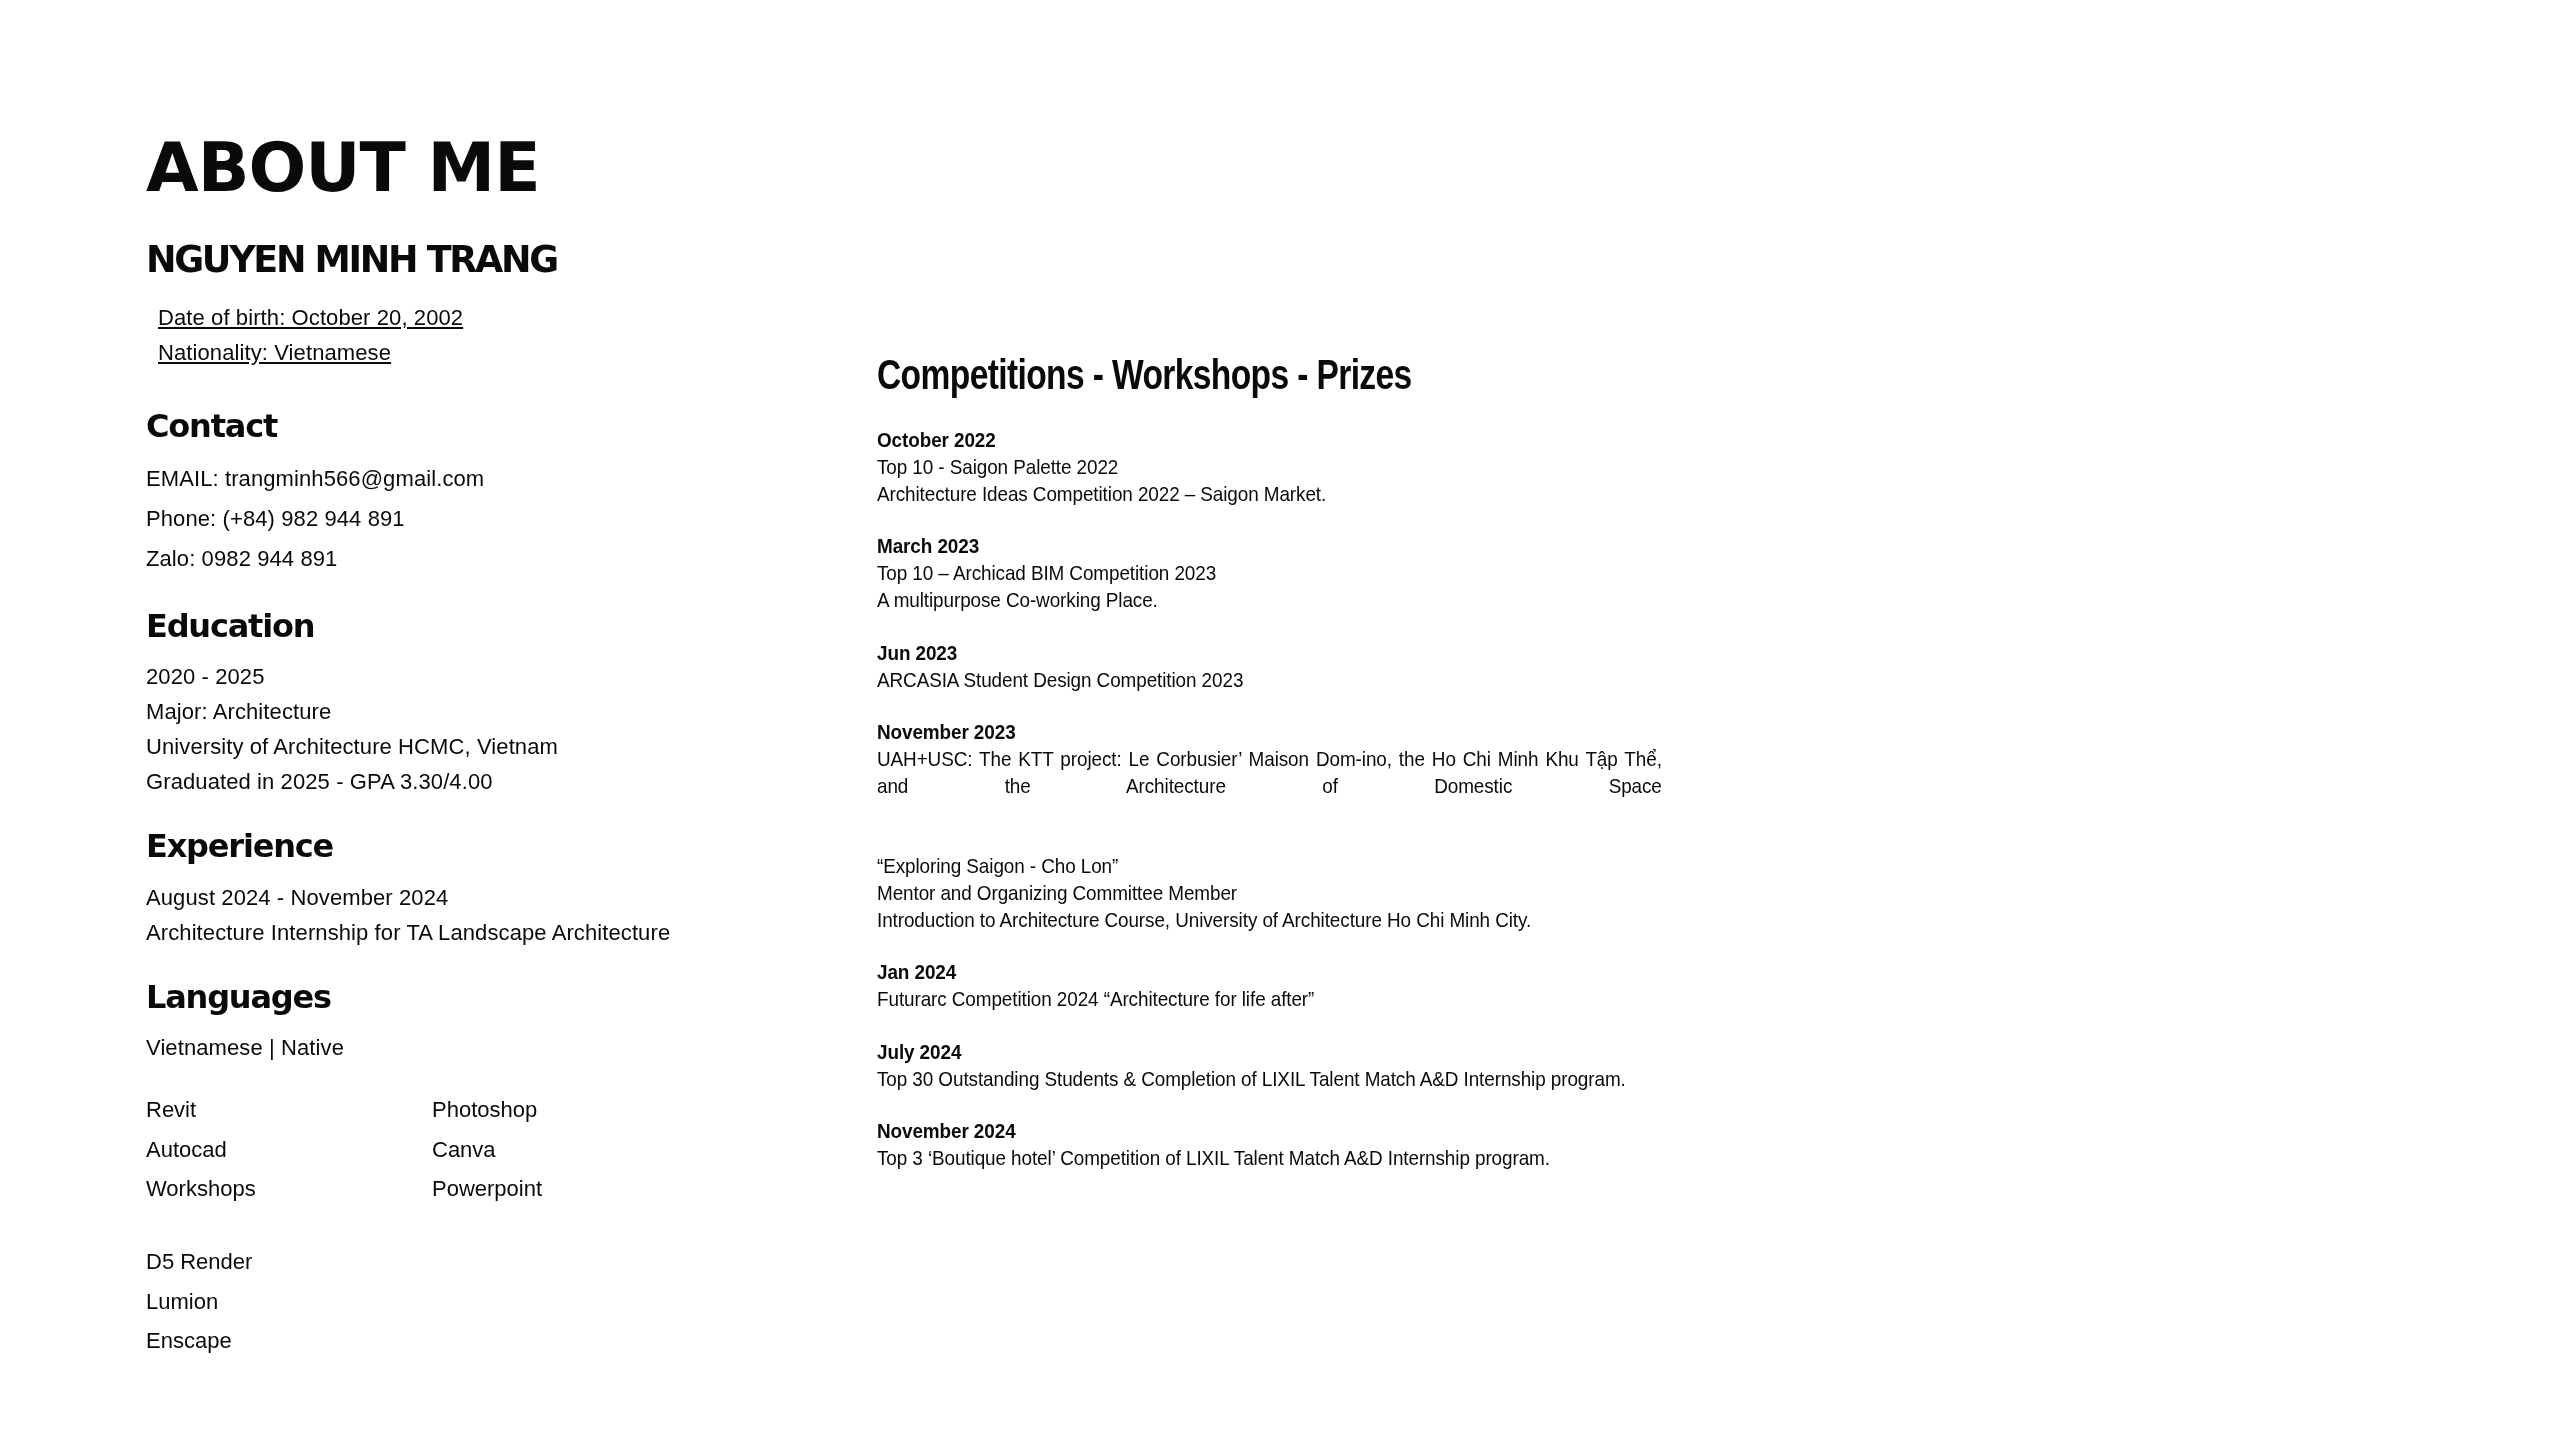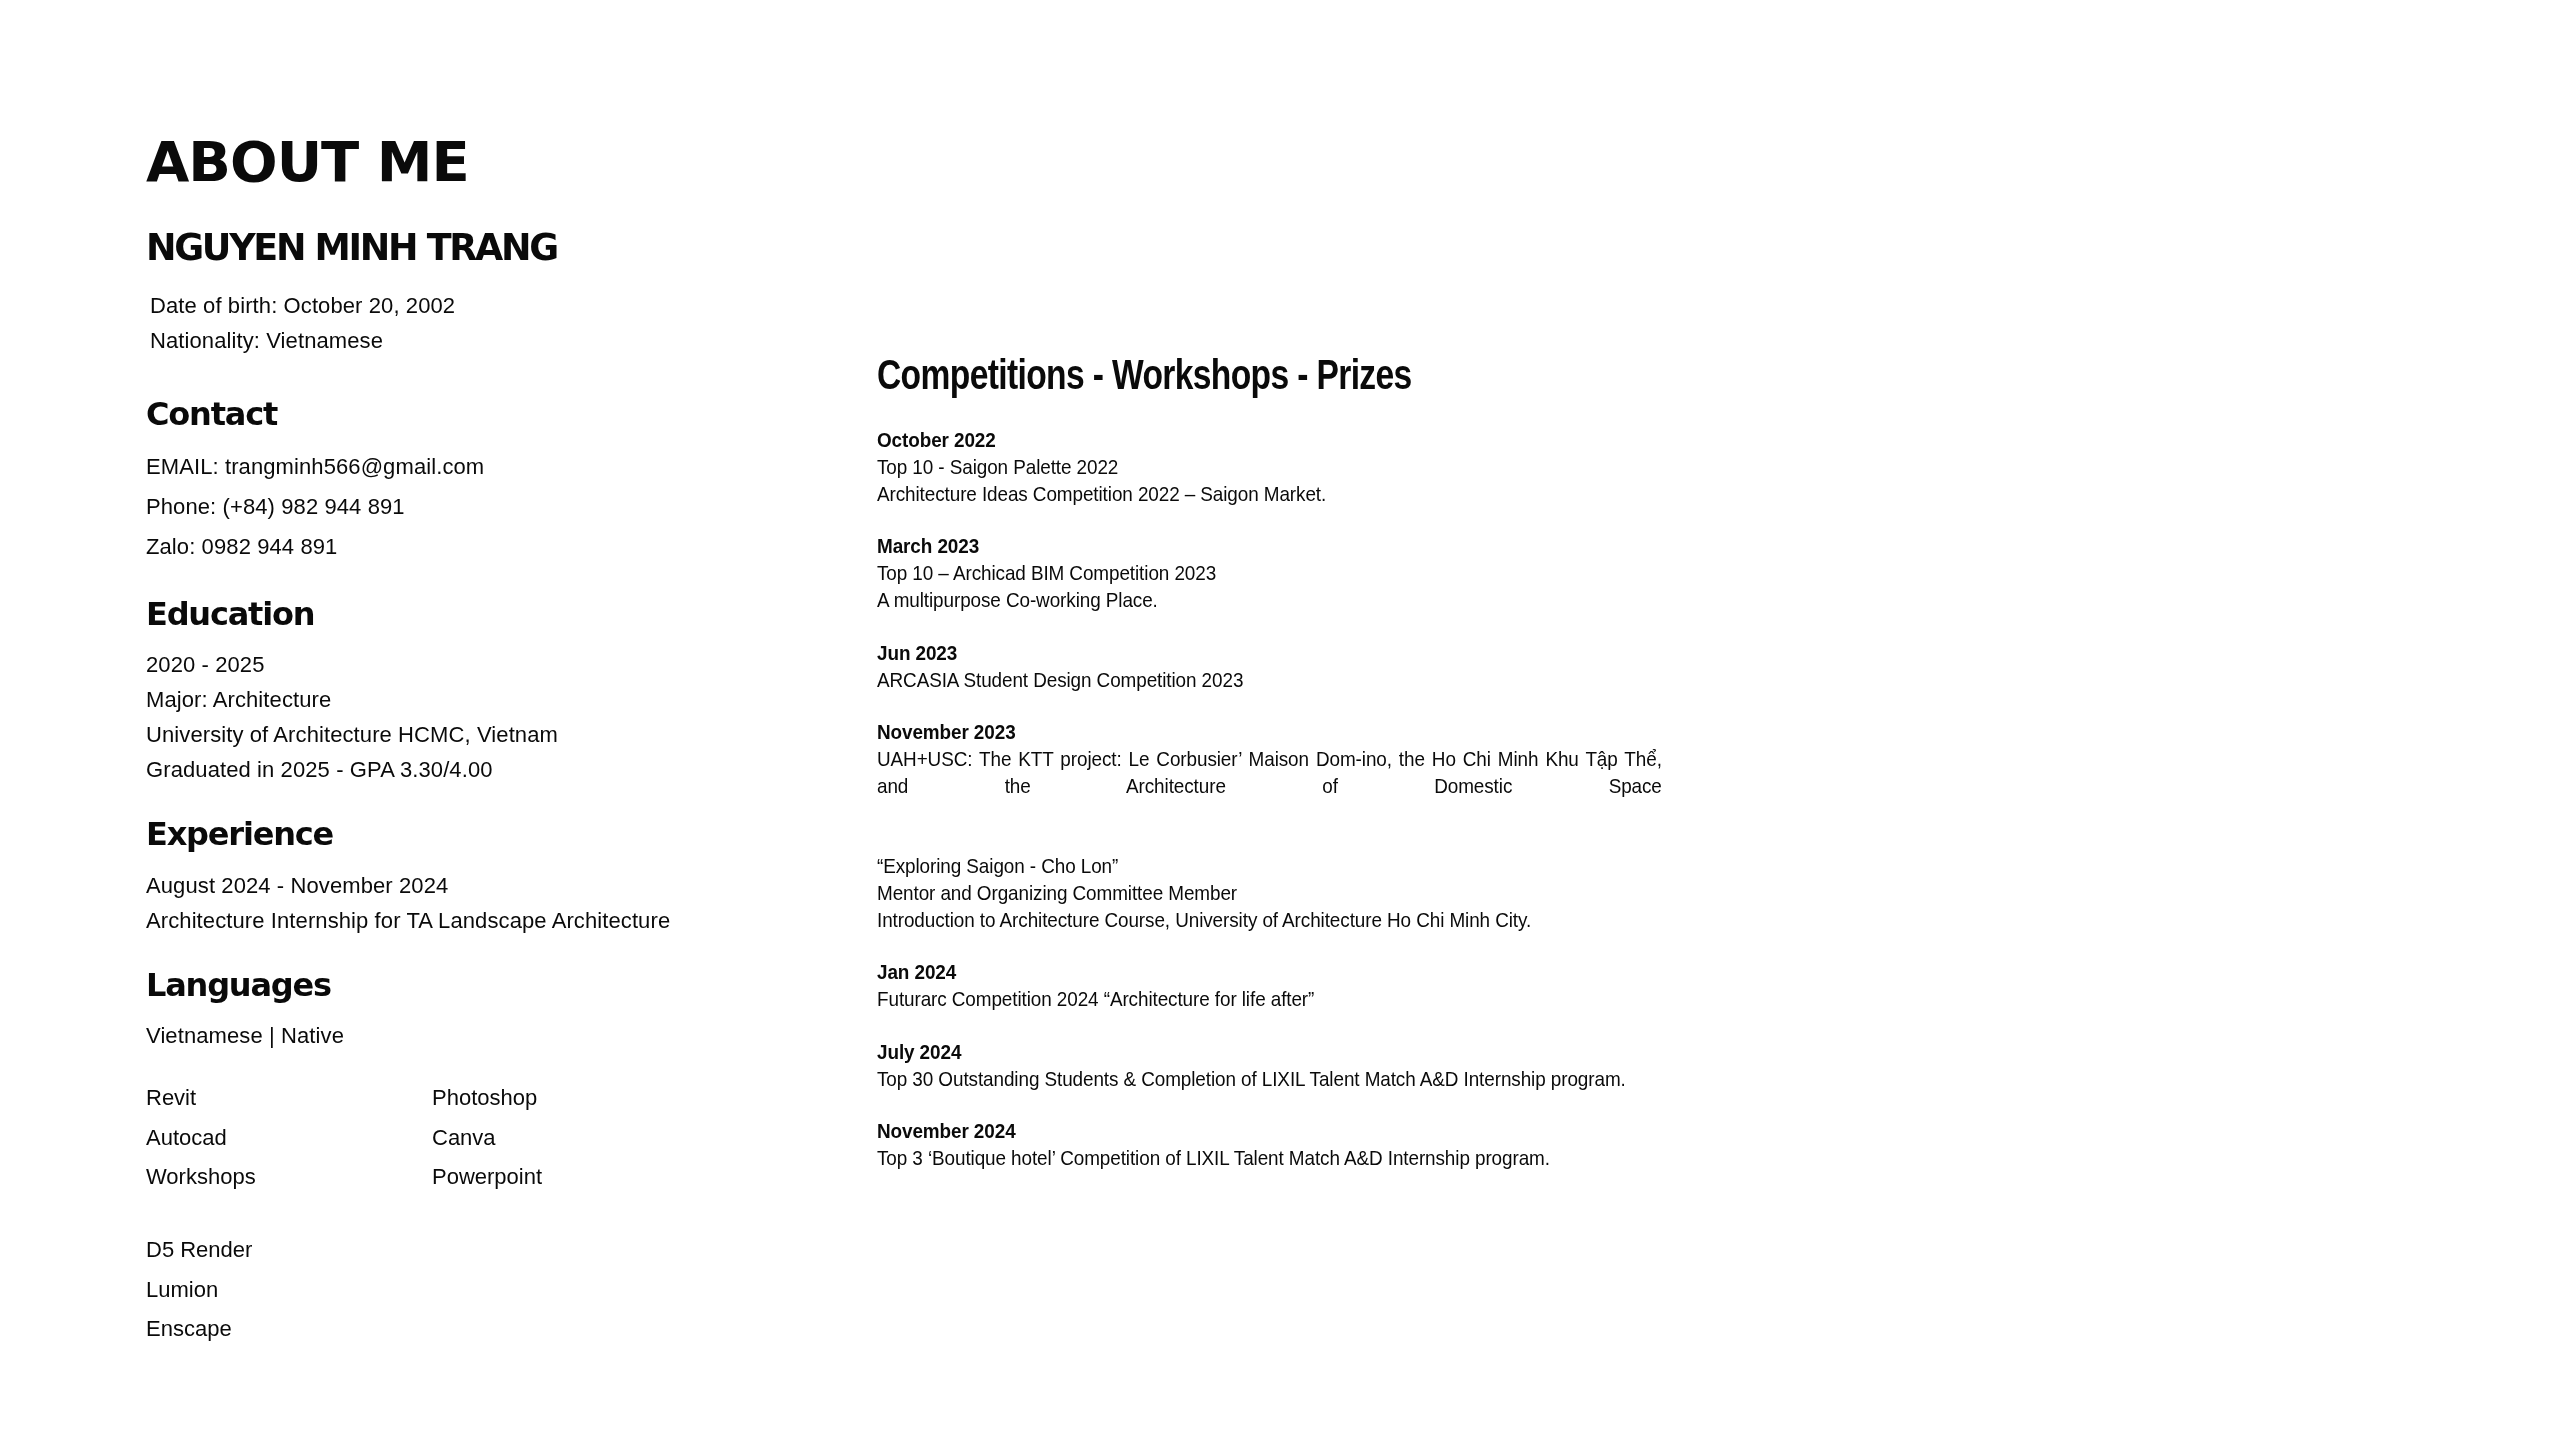--- a/index.html
+++ b/index.html
@@ -26,21 +26,21 @@
   .col-left {
     position: absolute;
     left: 146px;
     top: 134px;
     width: 664px;
   }
 
   
   .h-about {
     font-family: "DejaVu Sans", sans-serif;
-    font-size: 56px;
+    font-size: 68px;
     font-weight: 700;
     letter-spacing: -1px;
     line-height: 1.0;
     margin: 0 0 38px 0;
     white-space: nowrap;
   }
   .h-name {
     font-family: "DejaVu Sans", sans-serif;
     font-size: 38px;
     font-weight: 700;
@@ -67,21 +67,21 @@
   .body-line {
     font-family: "Liberation Sans", sans-serif;
     font-size: 22px;
     font-weight: 400;
     line-height: 35px;
     letter-spacing: 0.1px;
     white-space: nowrap;
   }
   .body-line.loose { line-height: 40px; }
 
-  .meta-block { margin: 0 0 40px 4px; }
+  .meta-block { margin: 0 0 40px 12px; text-decoration: underline; }
 
   
   .sw-grid {
     display: grid;
     grid-template-columns: 286px auto;
     row-gap: 12px;
   }
   .sw-cell {
     font-family: "Liberation Sans", sans-serif;
     font-size: 22px;

